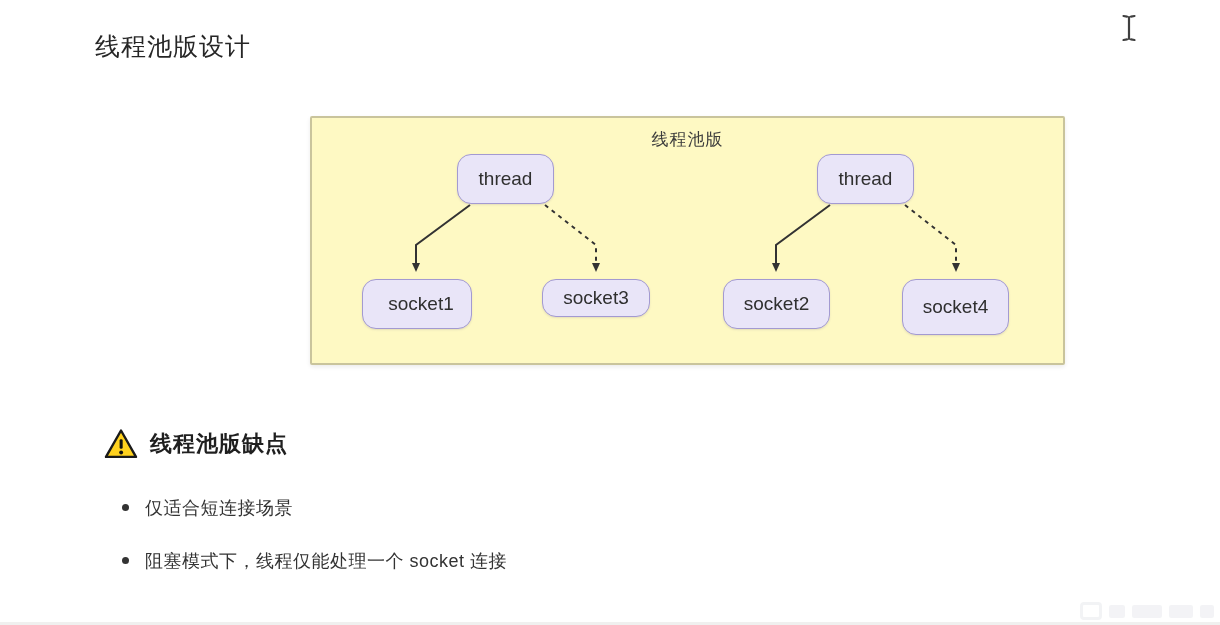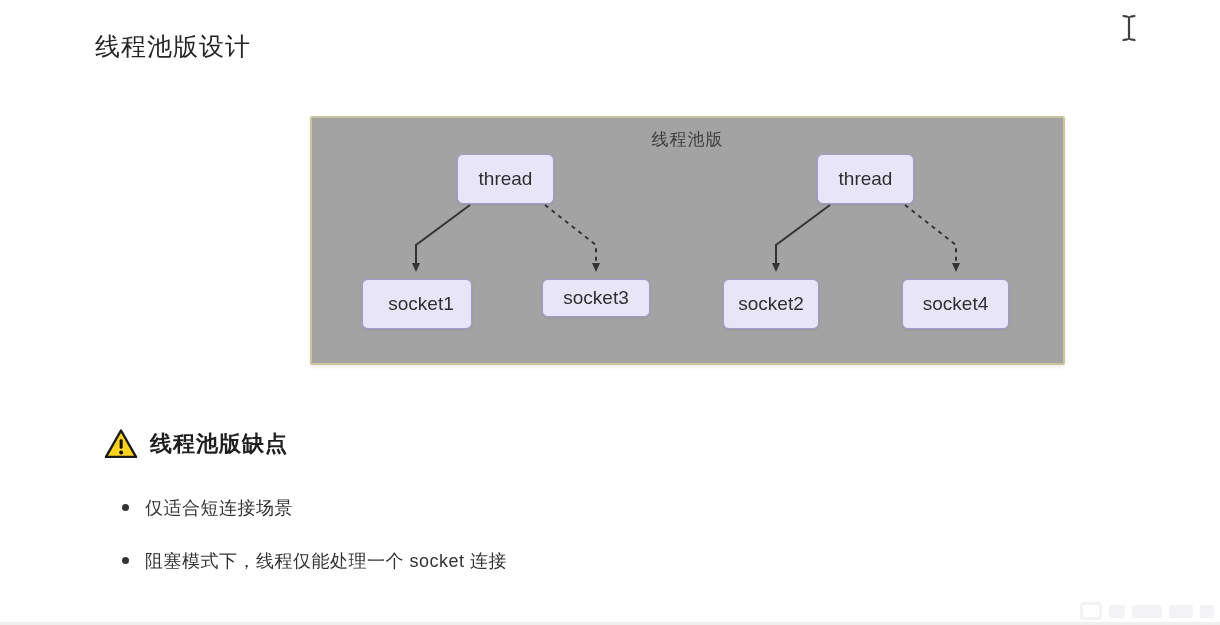--- a/index.html
+++ b/index.html
@@ -19,51 +19,51 @@
     font-weight: normal;
     color: #262626;
     letter-spacing: 1px;
   }
 
   
   .diagram-panel {
     position: absolute;
     left: 310px; top: 116px;
     width: 755px; height: 249px;
-    background: #a3a3a3;
+    background: #fef9c3;
     border: 2px solid #c9c49c;
     border-radius: 2px;
     box-shadow: 0 2px 4px rgba(0,0,0,0.08);
   }
   .diagram-title {
     position: absolute;
     top: 10px; left: 0; right: 0;
     text-align: center;
     font-size: 17px;
     color: #3d3d3d;
     letter-spacing: 1px;
   }
   .node {
     position: absolute;
     background: #e9e5f8;
     border: 1.5px solid #a39ad1;
-    border-radius: 6px;
+    border-radius: 14px;
     display: flex;
     align-items: center;
     justify-content: center;
     font-size: 19px;
     color: #2f2f2f;
     box-shadow: 0 1px 2px rgba(90,80,140,0.15);
   }
   .node-thread-left  { left: 145px; top: 36px;  width: 97px;  height: 50px; }
   .node-thread-right { left: 505px; top: 36px;  width: 97px;  height: 50px; }
   .node-socket1 { left: 50px;  top: 161px; width: 110px; height: 50px; padding-left: 8px; }
   .node-socket3 { left: 230px; top: 161px; width: 108px; height: 38px; }
-  .node-socket2 { left: 411px; top: 161px; width: 96px; height: 50px; }
-  .node-socket4 { left: 590px; top: 161px; width: 107px; height: 50px; }
+  .node-socket2 { left: 411px; top: 161px; width: 107px; height: 50px; }
+  .node-socket4 { left: 590px; top: 161px; width: 107px; height: 56px; }
 
   .edges-svg { position: absolute; left: 0; top: 0; width: 751px; height: 245px; }
   .edge { fill: none; stroke: #333333; stroke-width: 2; }
   .edge.dashed { stroke-dasharray: 4 4.5; }
 
   
   .warning-heading-row {
     position: absolute;
     left: 104px; top: 428px;
     display: flex;

